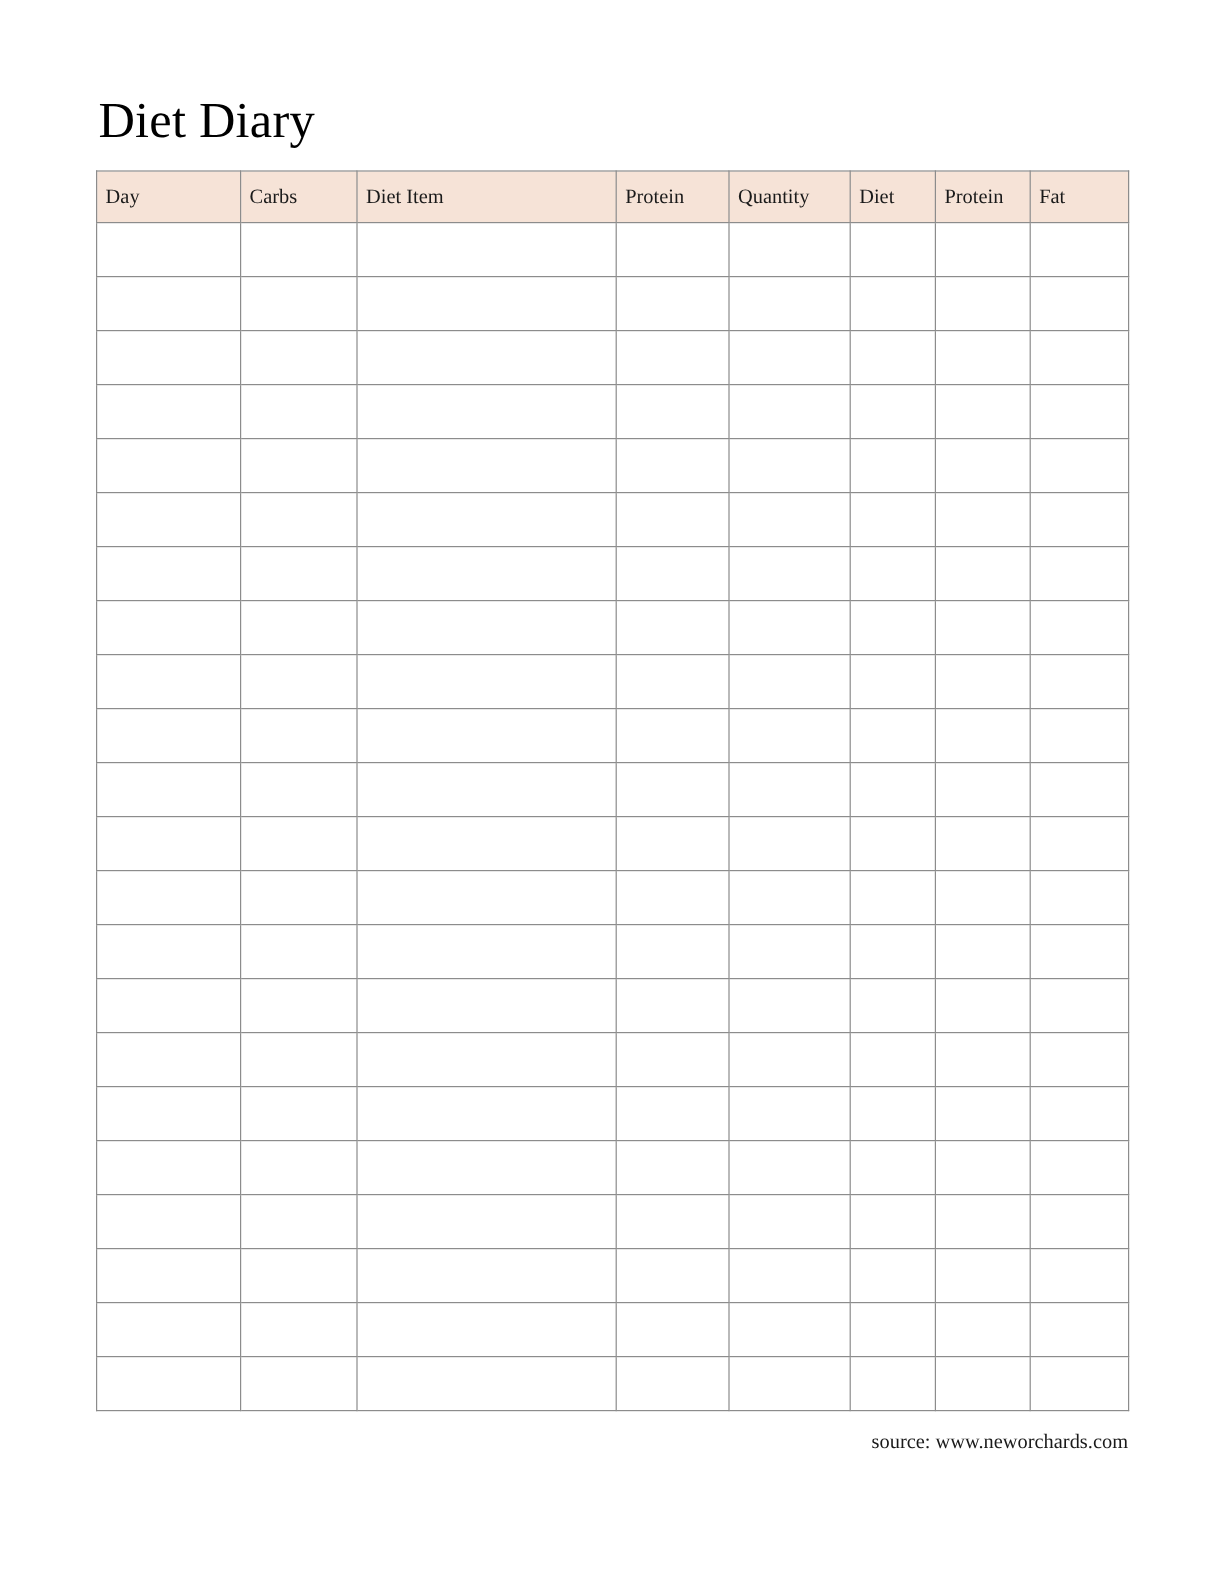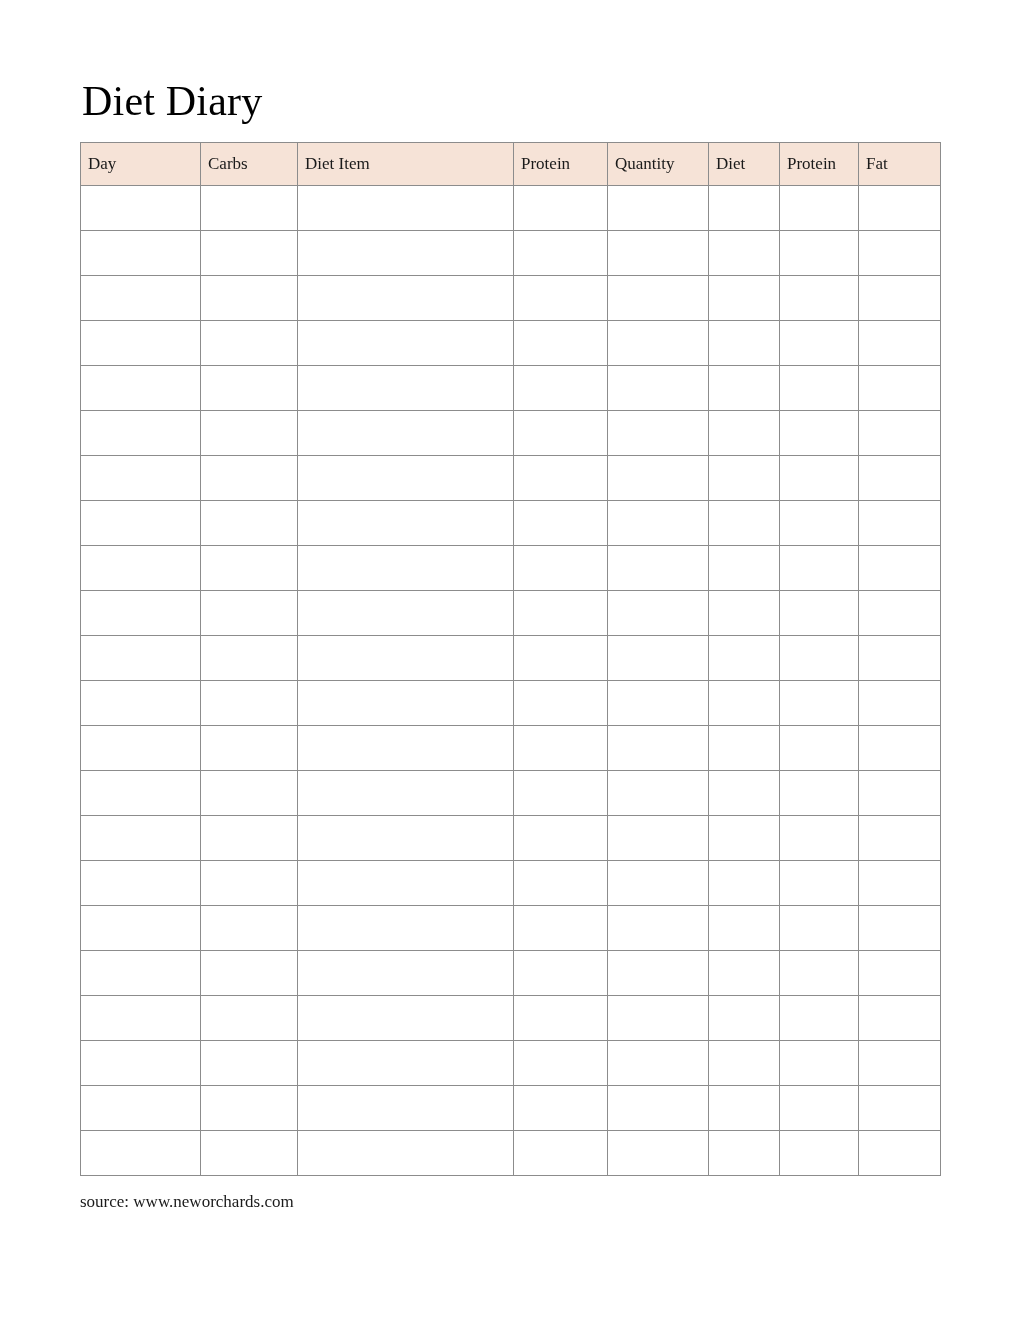--- a/index.html
+++ b/index.html
@@ -61,20 +61,21 @@
   .col-day      { width: 120px; }
   .col-meal     { width: 97px; }
   .col-food     { width: 216px; }
   .col-quantity { width: 94px; }
   .col-calories { width: 101px; }
   .col-carbs    { width: 71px; }
   .col-protein  { width: 79px; }
   .col-fat      { width: 82px; }
   .source {
     width: 860px;
+    text-align: right;
     font-size: 17px;
     color: #1a1a1a;
     margin-top: 16px;
     font-family: "Liberation Serif", serif;
   }
 </style>
 </head>
 <body>
 
 <div class="page">

